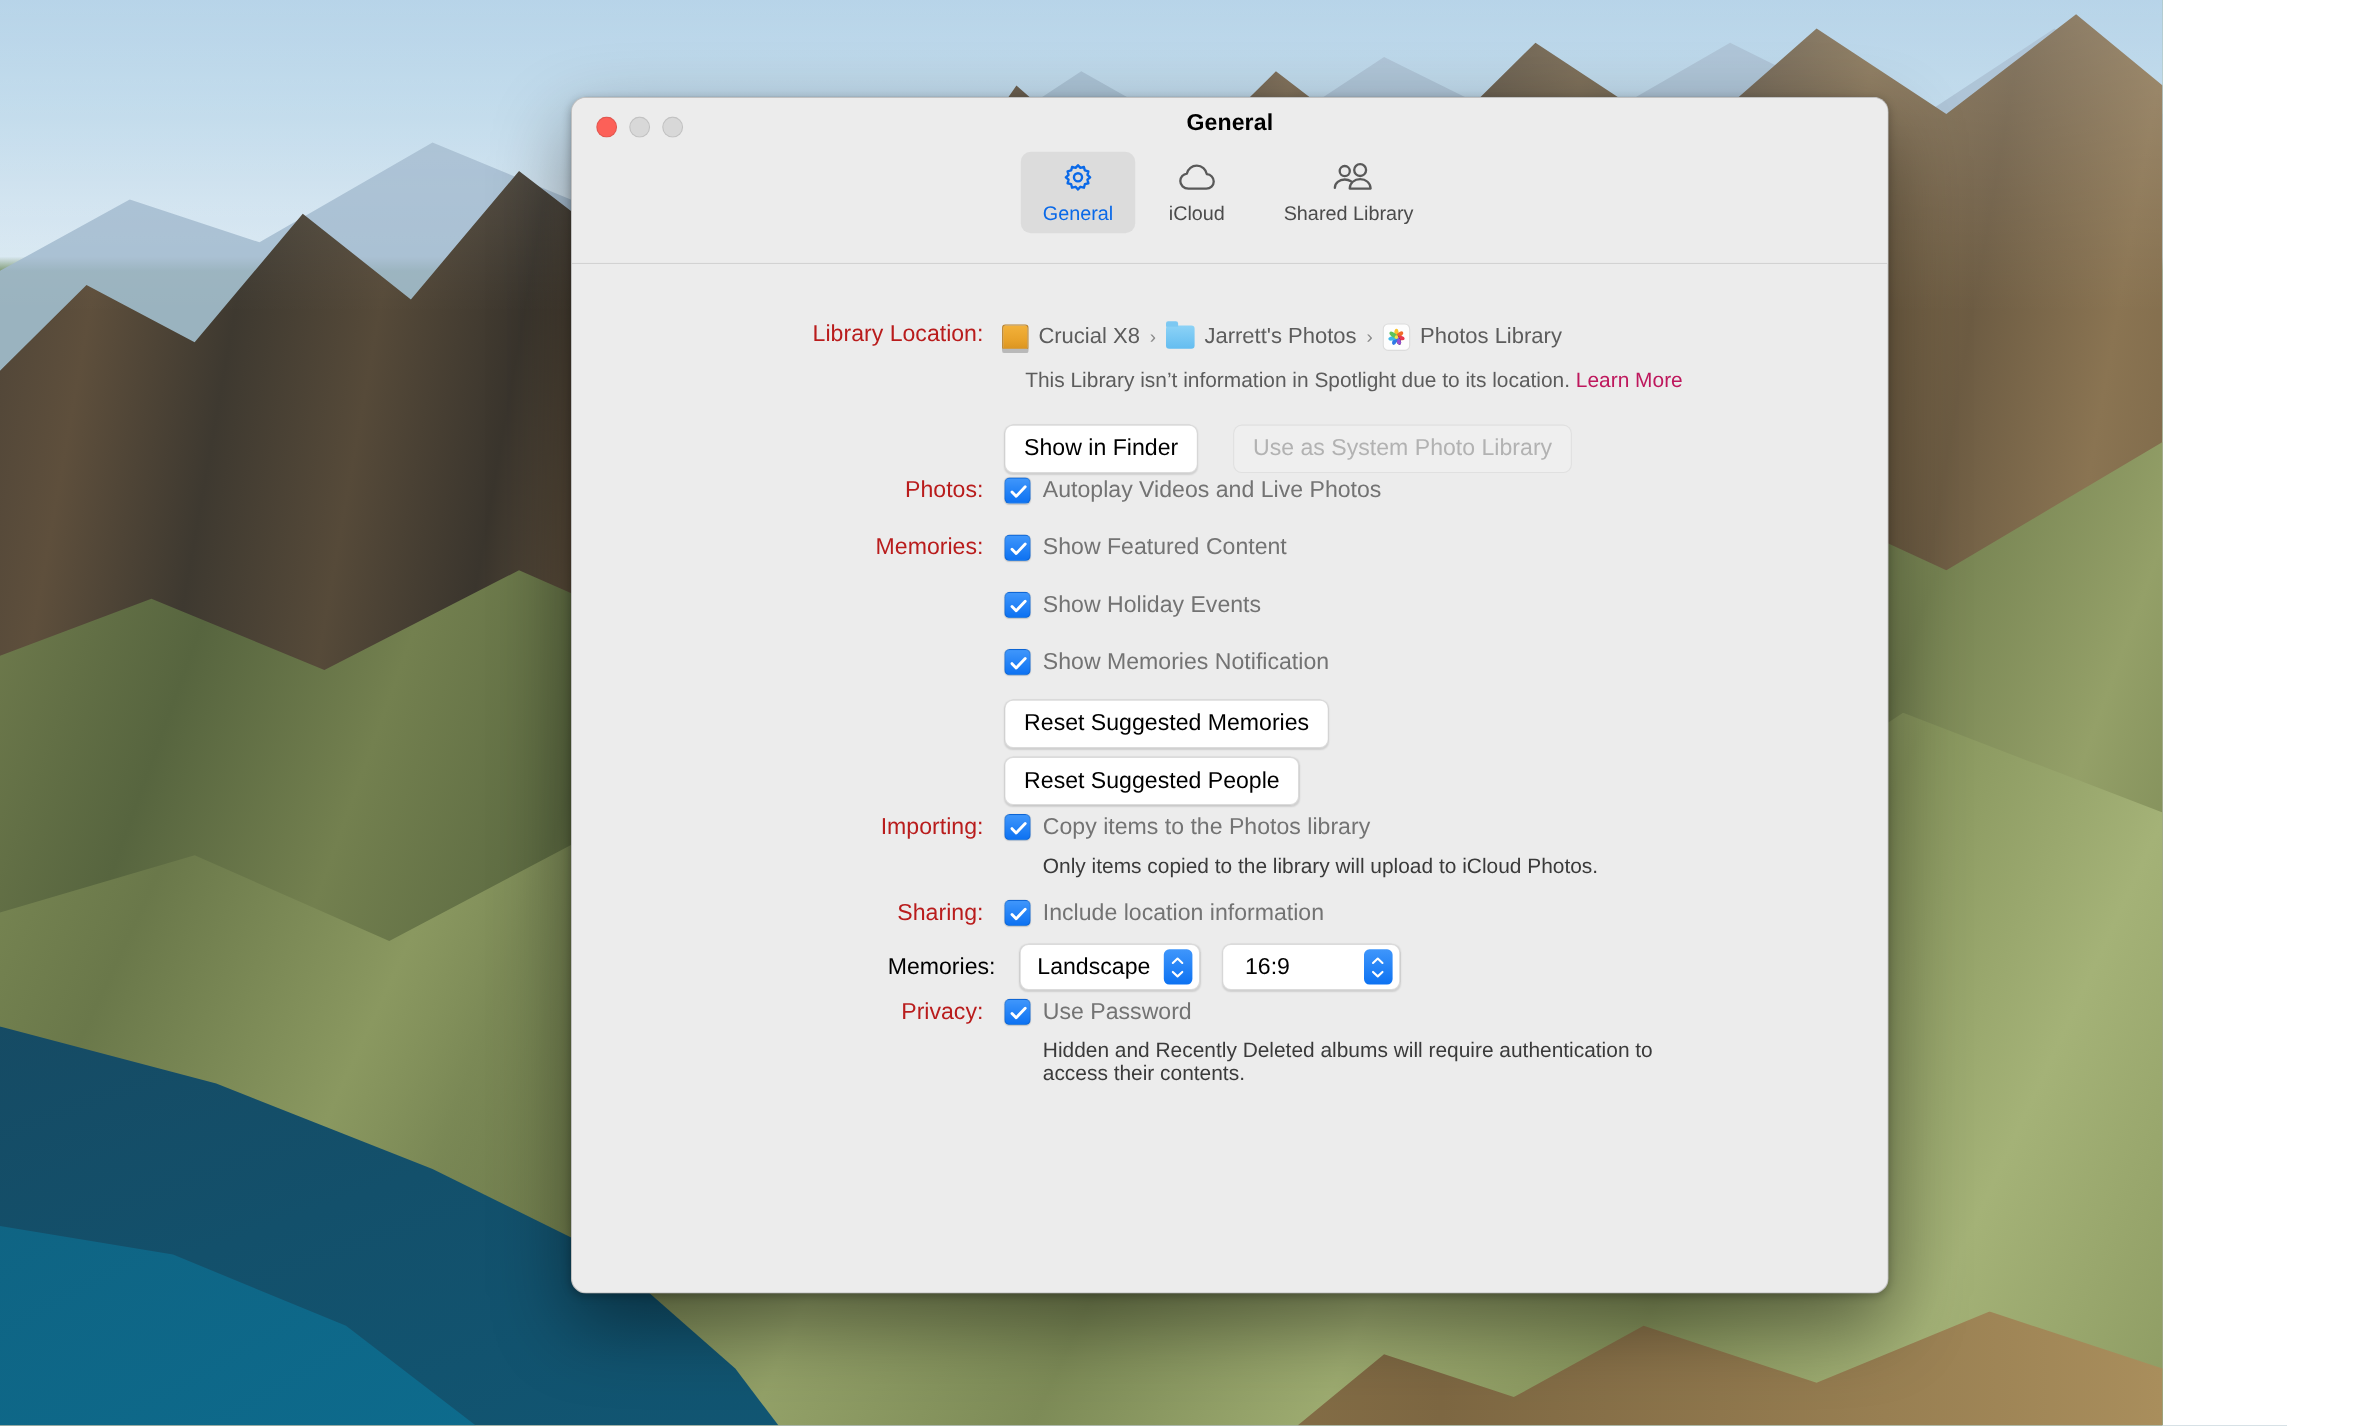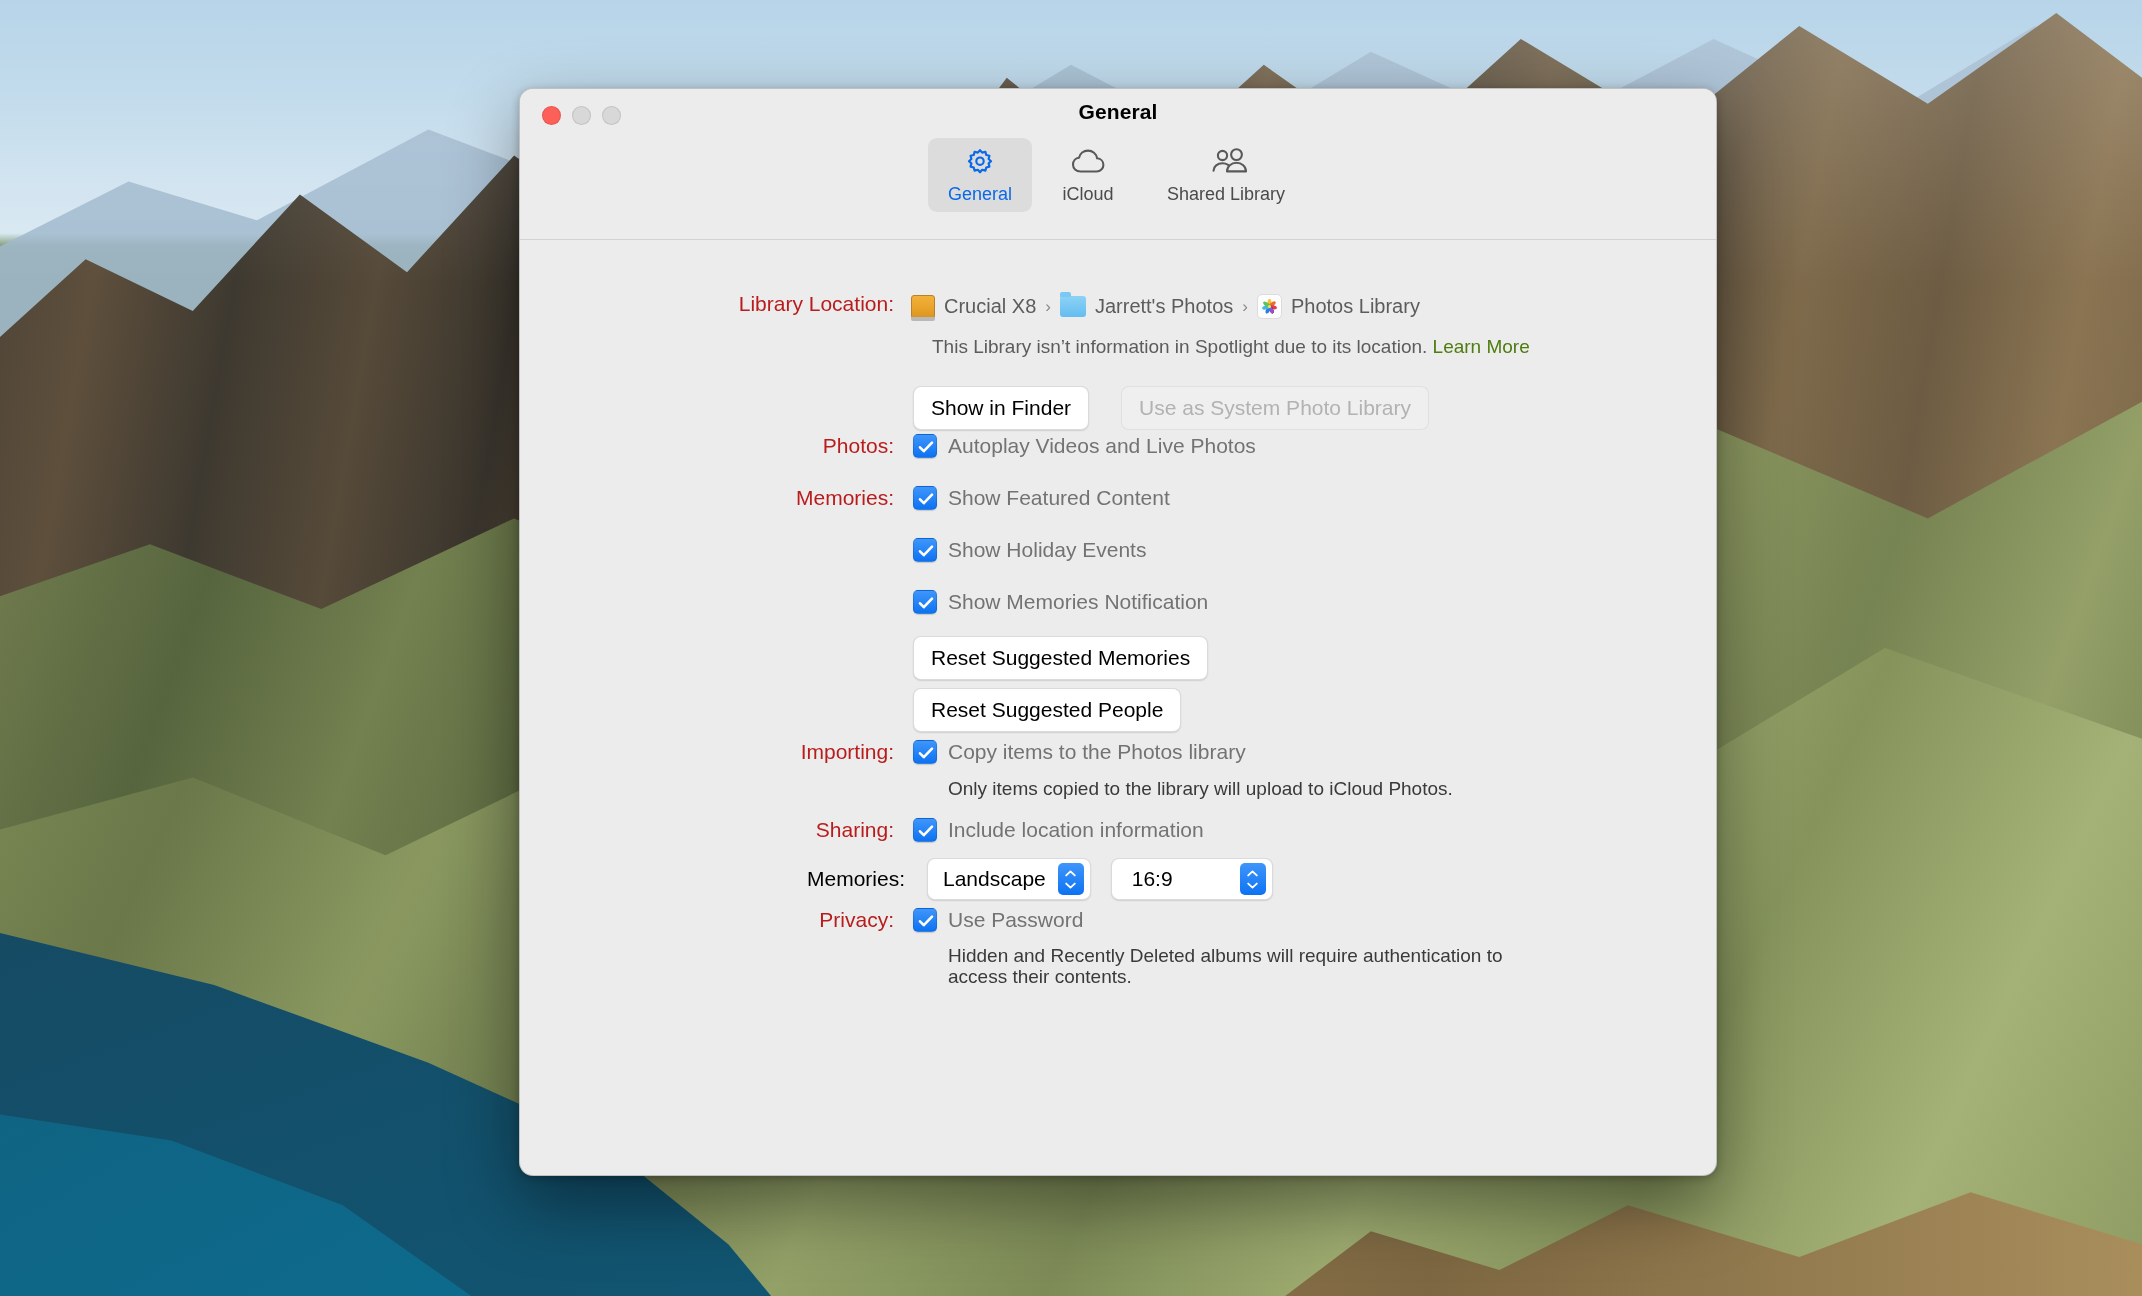--- a/index.html
+++ b/index.html
@@ -7,21 +7,21 @@
   html, body {
     width: 2142px;
     height: 1296px;
     overflow: hidden;
     font-family: "Liberation Sans", sans-serif;
   }
 
   
   #desktop {
     position: relative;
-    width: 2142px;
+    width: 1966px;
     height: 1296px;
     background:
       
       linear-gradient(to bottom, #a8cbe4 0%, #bcd8ea 8%, #cfe2ef 14%, #d8e8f2 18%, transparent 19%);
     background-color: #7e9a74;
     overflow: hidden;
   }
   .layer { position: absolute; left: 0; top: 0; width: 100%; height: 100%; }
 
   
@@ -217,21 +217,21 @@
     display: flex; align-items: center; justify-content: center;
   }
 
   #spotlight-note {
     position: absolute;
     left: 412px; top: 96px;
     font-size: 19px;
     color: #5c5c5c;
     white-space: nowrap;
   }
-  #spotlight-note .link { color: #4d7c0f; }
+  #spotlight-note .link { color: #be185d; }
 
   
   .btn {
     display: inline-flex;
     align-items: center;
     justify-content: center;
     height: 44px;
     padding: 0 17px;
     border-radius: 8px;
     background: #ffffff;

